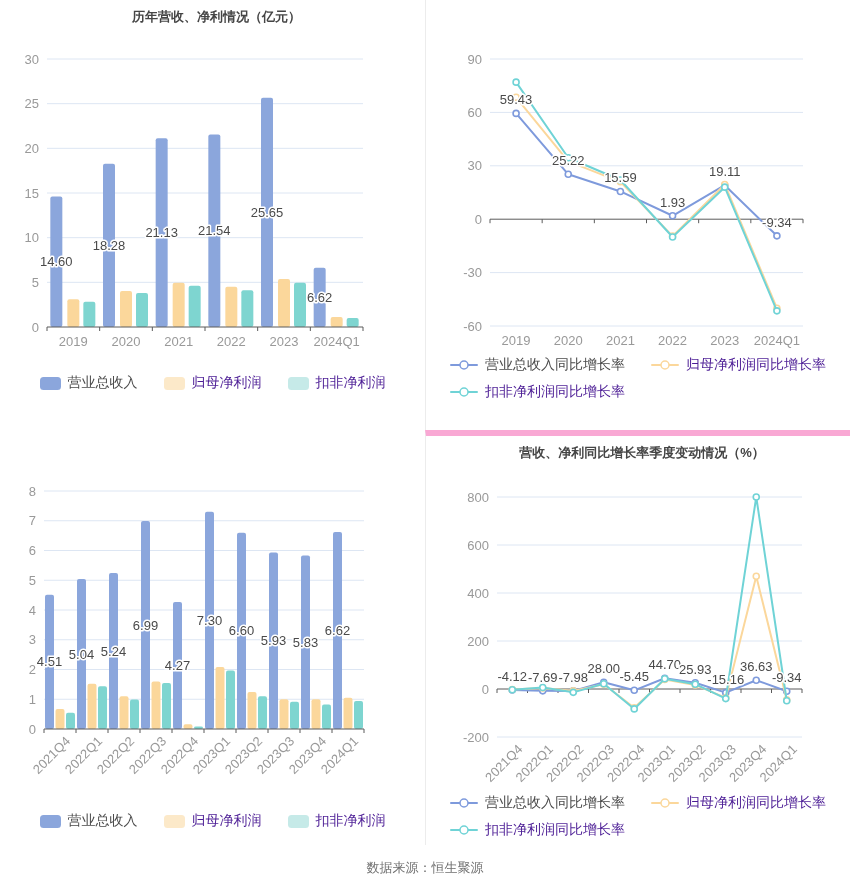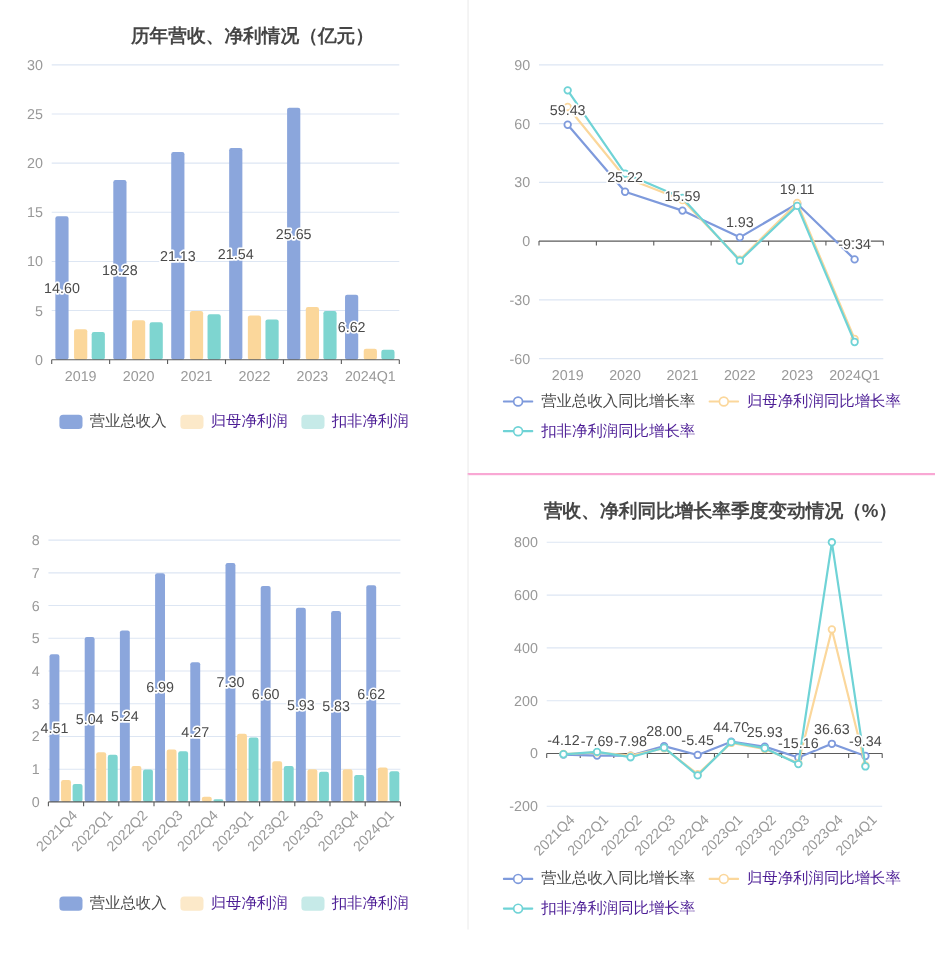--- a/index.html
+++ b/index.html
@@ -4,35 +4,35 @@
 <style>
   html,body{margin:0;padding:0;}
   body{
     width:850px;height:891px;background:#ffffff;
     font-family:"Liberation Sans","DejaVu Sans",sans-serif;
     -webkit-font-smoothing:antialiased;
   }
   .grid{display:grid;grid-template-columns:425px 425px;grid-template-rows:430px 415px;}
   .panel{position:relative;box-sizing:border-box;overflow:hidden;}
   .panel.col2{border-left:1px solid #ececec;}
-  .panel.row2.col2{border-top:2px solid #f9a8d4;}
+  .panel.row2.col2{border-top:6px solid #f9a8d4;}
   .chart-title{
-    position:absolute;top:4px;left:0;width:100%;margin:17px;
-    text-align:center;font-size:17px;font-weight:bold;color:#454545;letter-spacing:0;
+    position:absolute;top:4px;left:0;width:100%;margin:4px;
+    text-align:center;font-size:13px;font-weight:bold;color:#454545;letter-spacing:0;
   }
   svg.chart{position:absolute;top:0;left:0;display:block;}
   svg .ytick{font-size:13px;fill:#999999;}
   svg .xtick{font-size:13px;fill:#999999;}
   svg .vlabel{
     font-size:13px;fill:#4a4a4a;
     paint-order:stroke;stroke:#ffffff;stroke-width:3px;stroke-linejoin:round;
   }
   .legend{position:absolute;left:0;width:100%;display:flex;justify-content:center;}
   .legend-inner{display:flex;flex-direction:column;align-items:flex-start;row-gap:9px;}
-  .legend-row{display:flex;align-items:center;column-gap:12px;}
+  .legend-row{display:flex;align-items:center;column-gap:26px;}
   .legend-item{display:flex;align-items:center;column-gap:7px;cursor:pointer;}
   .legend-label{font-size:14px;color:#4c1d95;white-space:nowrap;}
   .legend-inner .legend-row:first-child .legend-item:first-child .legend-label{color:#4a4a4a;}
   .swatch{display:inline-block;width:21px;height:13px;border-radius:3.5px;}
   .line-icon{display:block;}
   footer.source{
     height:46px;display:flex;align-items:center;justify-content:center;
     font-size:13px;color:#707070;
   }
 </style>
@@ -466,13 +466,14 @@
                   <circle cx="14" cy="6" r="4" fill="#ffffff" stroke="#6fd3d6" stroke-width="1.5"></circle>
                 </svg>
                 <span class="legend-label">扣非净利润同比增长率</span>
               </div>
             </div>
           </div>
         </div>
     </section>
 
   </div>
+  <footer class="source">数据来源：恒生聚源</footer>
 </div>
 
 </body></html>

